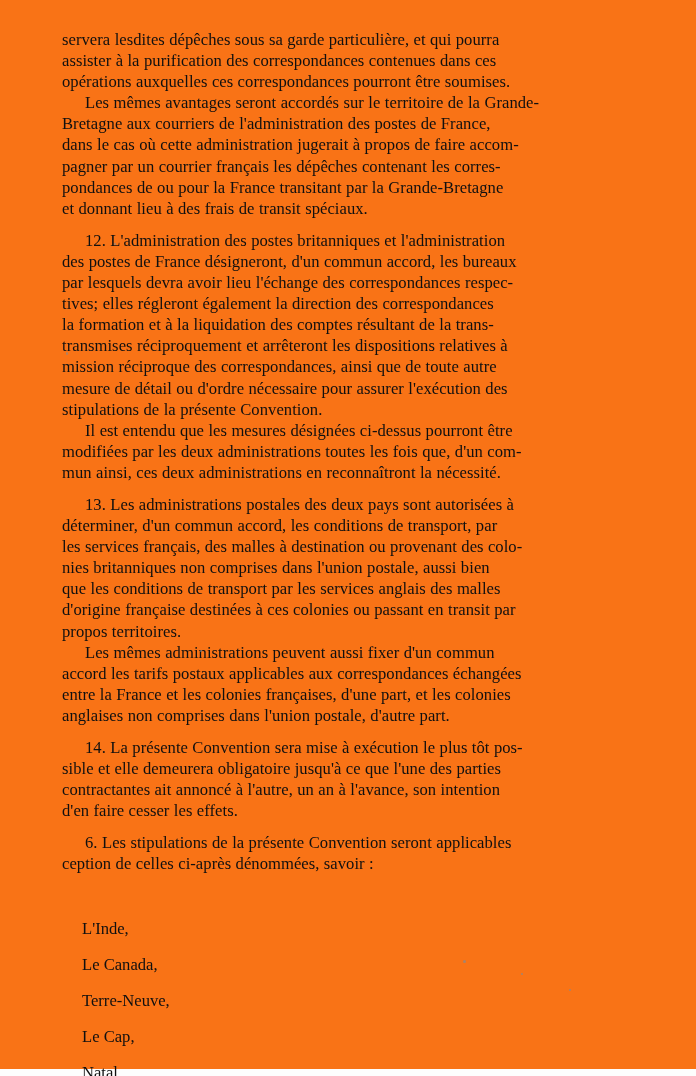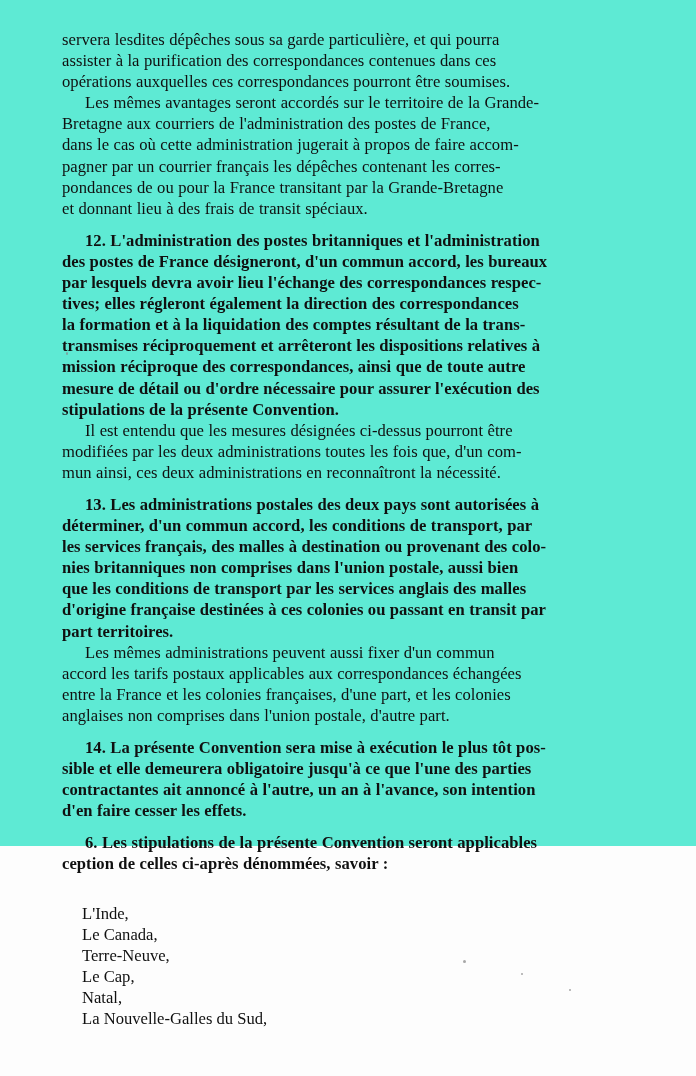--- a/index.html
+++ b/index.html
@@ -12,22 +12,22 @@
     height: 1076px;
     background: #fdfdfd;
     font-family: "Liberation Serif", "DejaVu Serif", serif;
     color: #101010;
     overflow: hidden;
   }
 
   #page {
     position: relative;
     width: 696px;
-    height: 846px;
-    background: #5eead4;
+    height: 1069px;
+    background: #f97316;
   }
 
   #text-column {
     position: absolute;
     left: 62px;
     top: 29px;
     width: 572px;
   }
 
   .para {
@@ -36,21 +36,20 @@
     text-justify: inter-word;
     font-size: 16.6px;
     line-height: 21.1px;
     letter-spacing: 0.05px;
     word-spacing: 0.2px;
     -webkit-font-smoothing: none;
   }
 
   .para.gap-before {
     margin-top: 11px;
-    font-weight: bold;
   }
 
   
   .para > .line {
     display: block;
   }
 
   
   .line {
     display: block;
@@ -81,20 +80,21 @@
     position: absolute;
     left: 82px;
     top: 903px;
     width: 520px;
   }
   .list-item {
     font-size: 16.6px;
     line-height: 21.1px;
     white-space: nowrap;
     color: #101010;
+    margin-top: 15px;
   }
 
   
   .speck {
     position: absolute;
     background: #8a8a8a;
     border-radius: 50%;
     opacity: 0.75;
   }
 </style>
@@ -138,21 +138,21 @@
       <span class="line last">mun ainsi, ces deux administrations en reconnaîtront la nécessité.</span>
     </div>
 
     <div class="para gap-before">
       <span class="line indent">13. Les administrations postales des deux pays sont autorisées à</span>
       <span class="line">déterminer, d'un commun accord, les conditions de transport, par</span>
       <span class="line">les services français, des malles à destination ou provenant des colo-</span>
       <span class="line">nies britanniques non comprises dans l'union postale, aussi bien</span>
       <span class="line">que les conditions de transport par les services anglais des malles</span>
       <span class="line">d'origine française destinées à ces colonies ou passant en transit par</span>
-      <span class="line last">part territoires.</span>
+      <span class="line last">propos territoires.</span>
     </div>
 
     <div class="para">
       <span class="line indent">Les mêmes administrations peuvent aussi fixer d'un commun</span>
       <span class="line">accord les tarifs postaux applicables aux correspondances échangées</span>
       <span class="line">entre la France et les colonies françaises, d'une part, et les colonies</span>
       <span class="line last">anglaises non comprises dans l'union postale, d'autre part.</span>
     </div>
 
     <div class="para gap-before">

